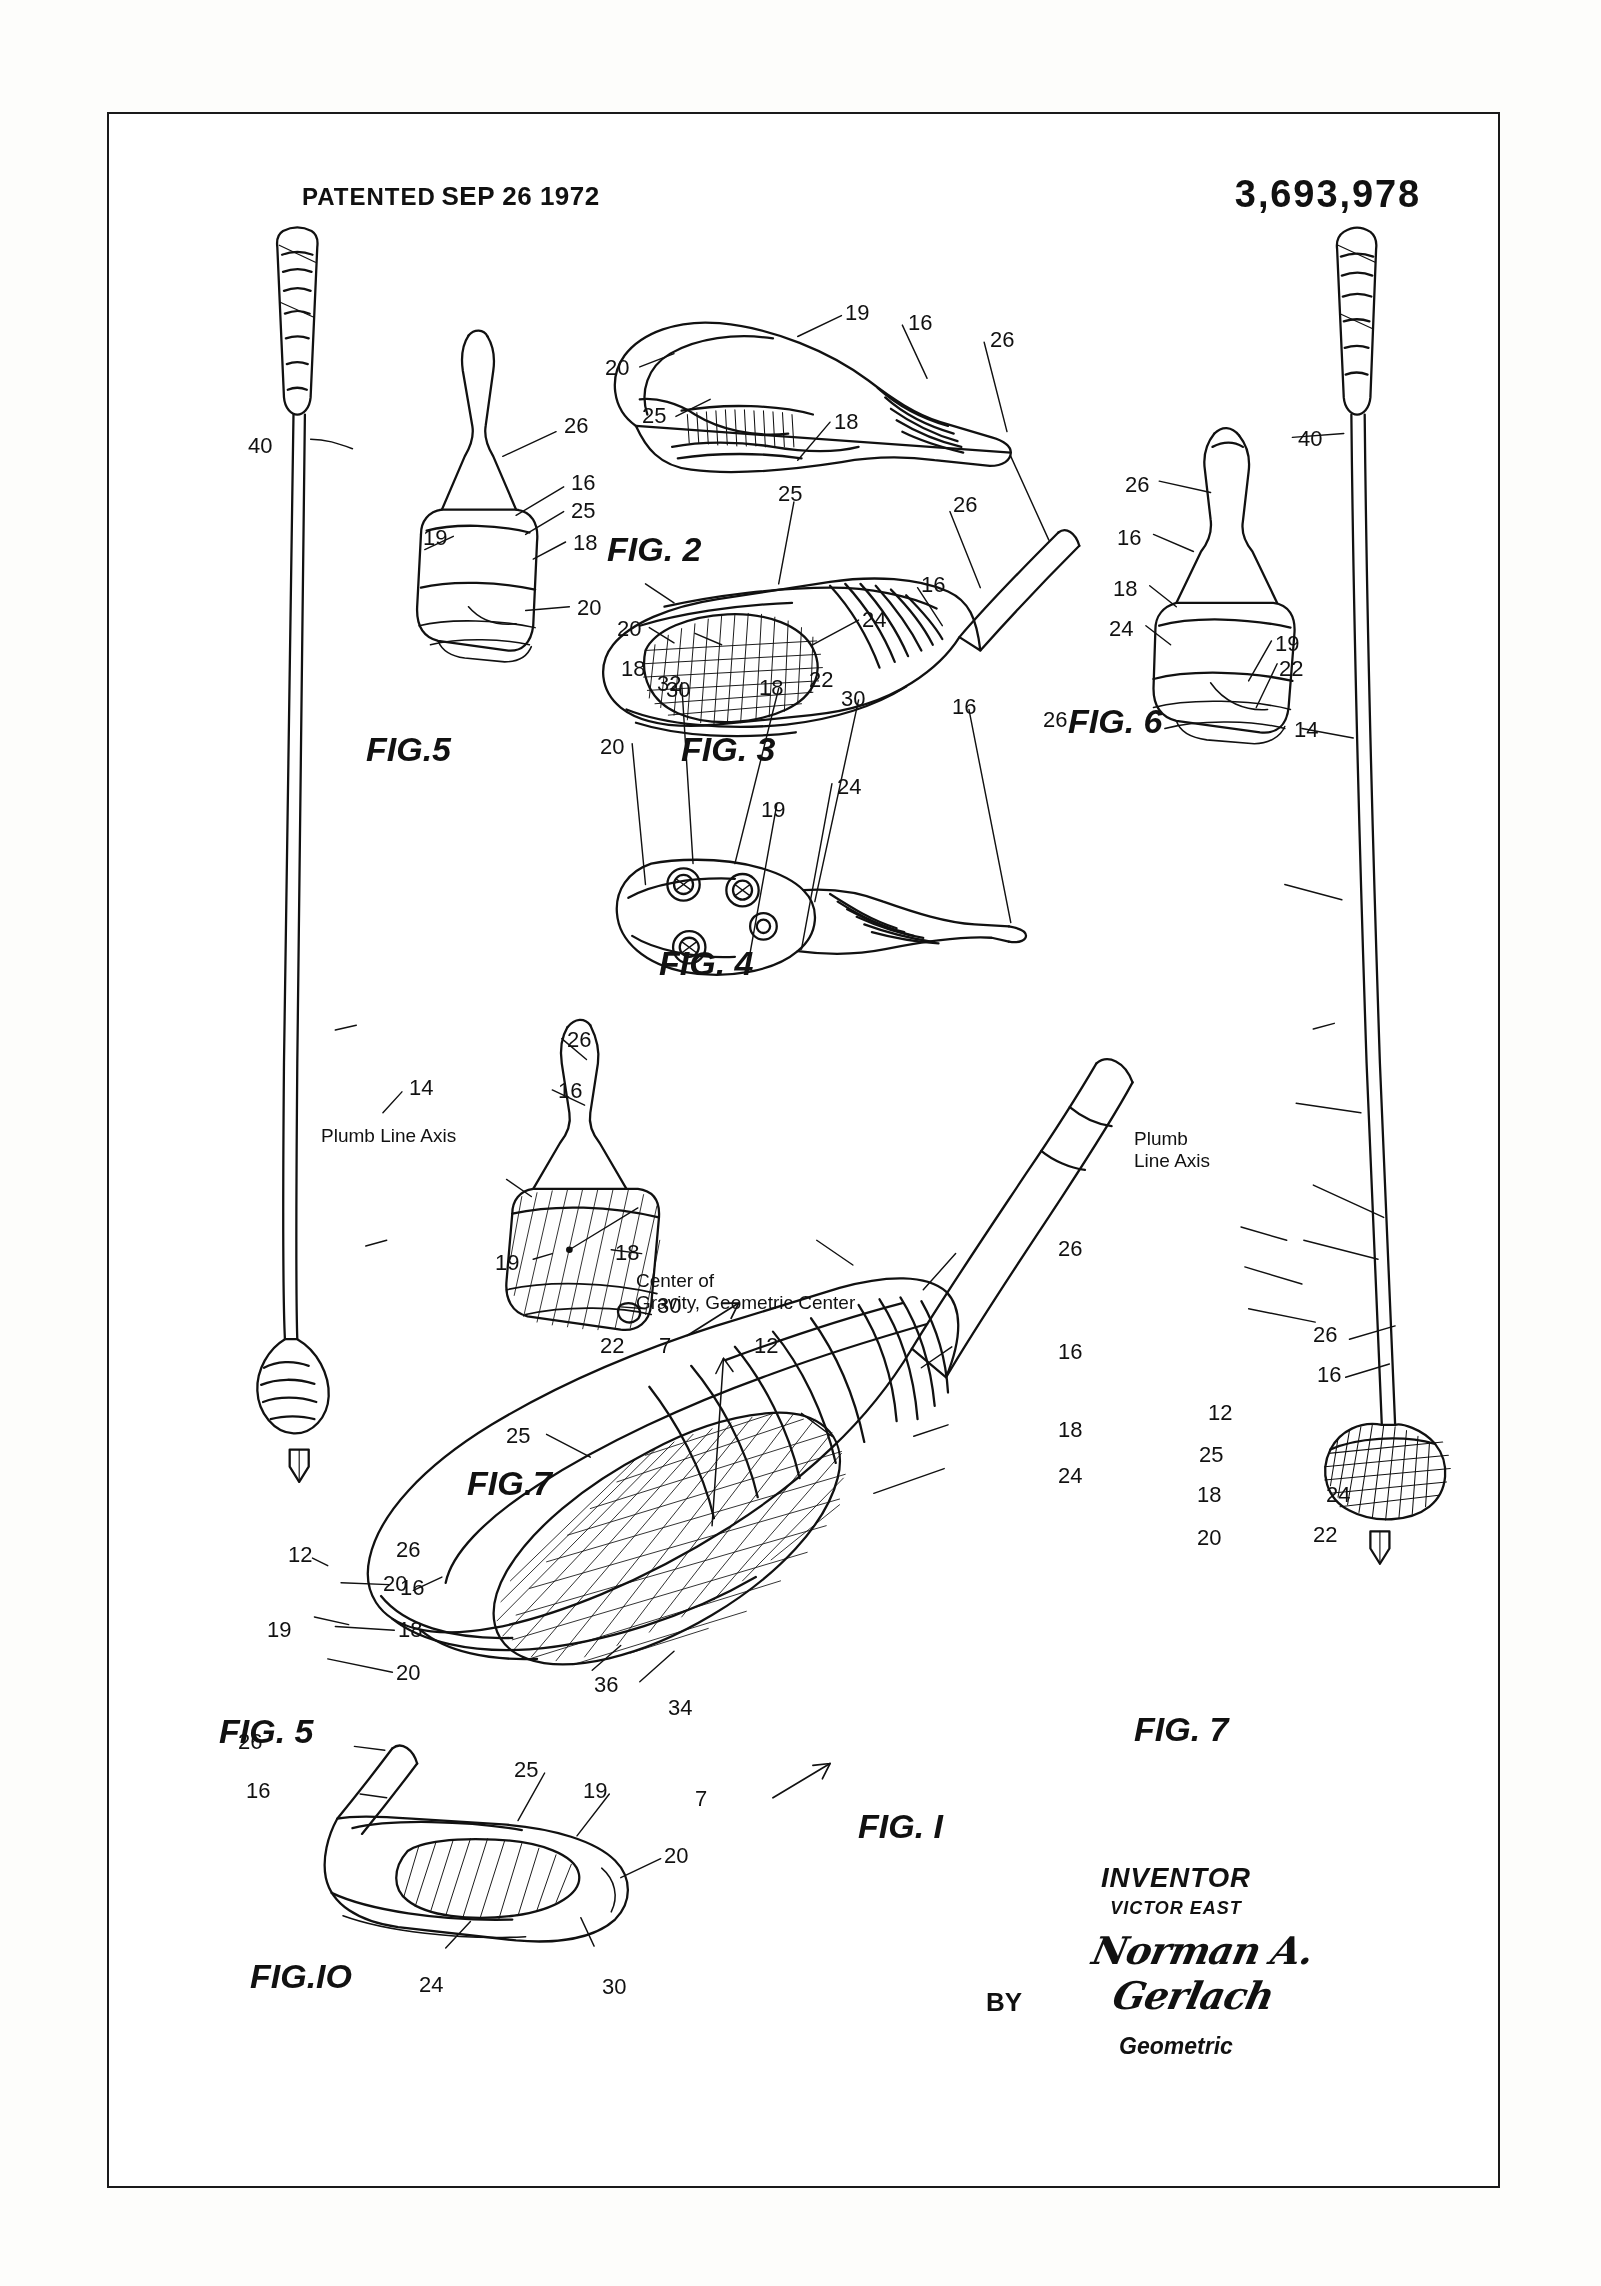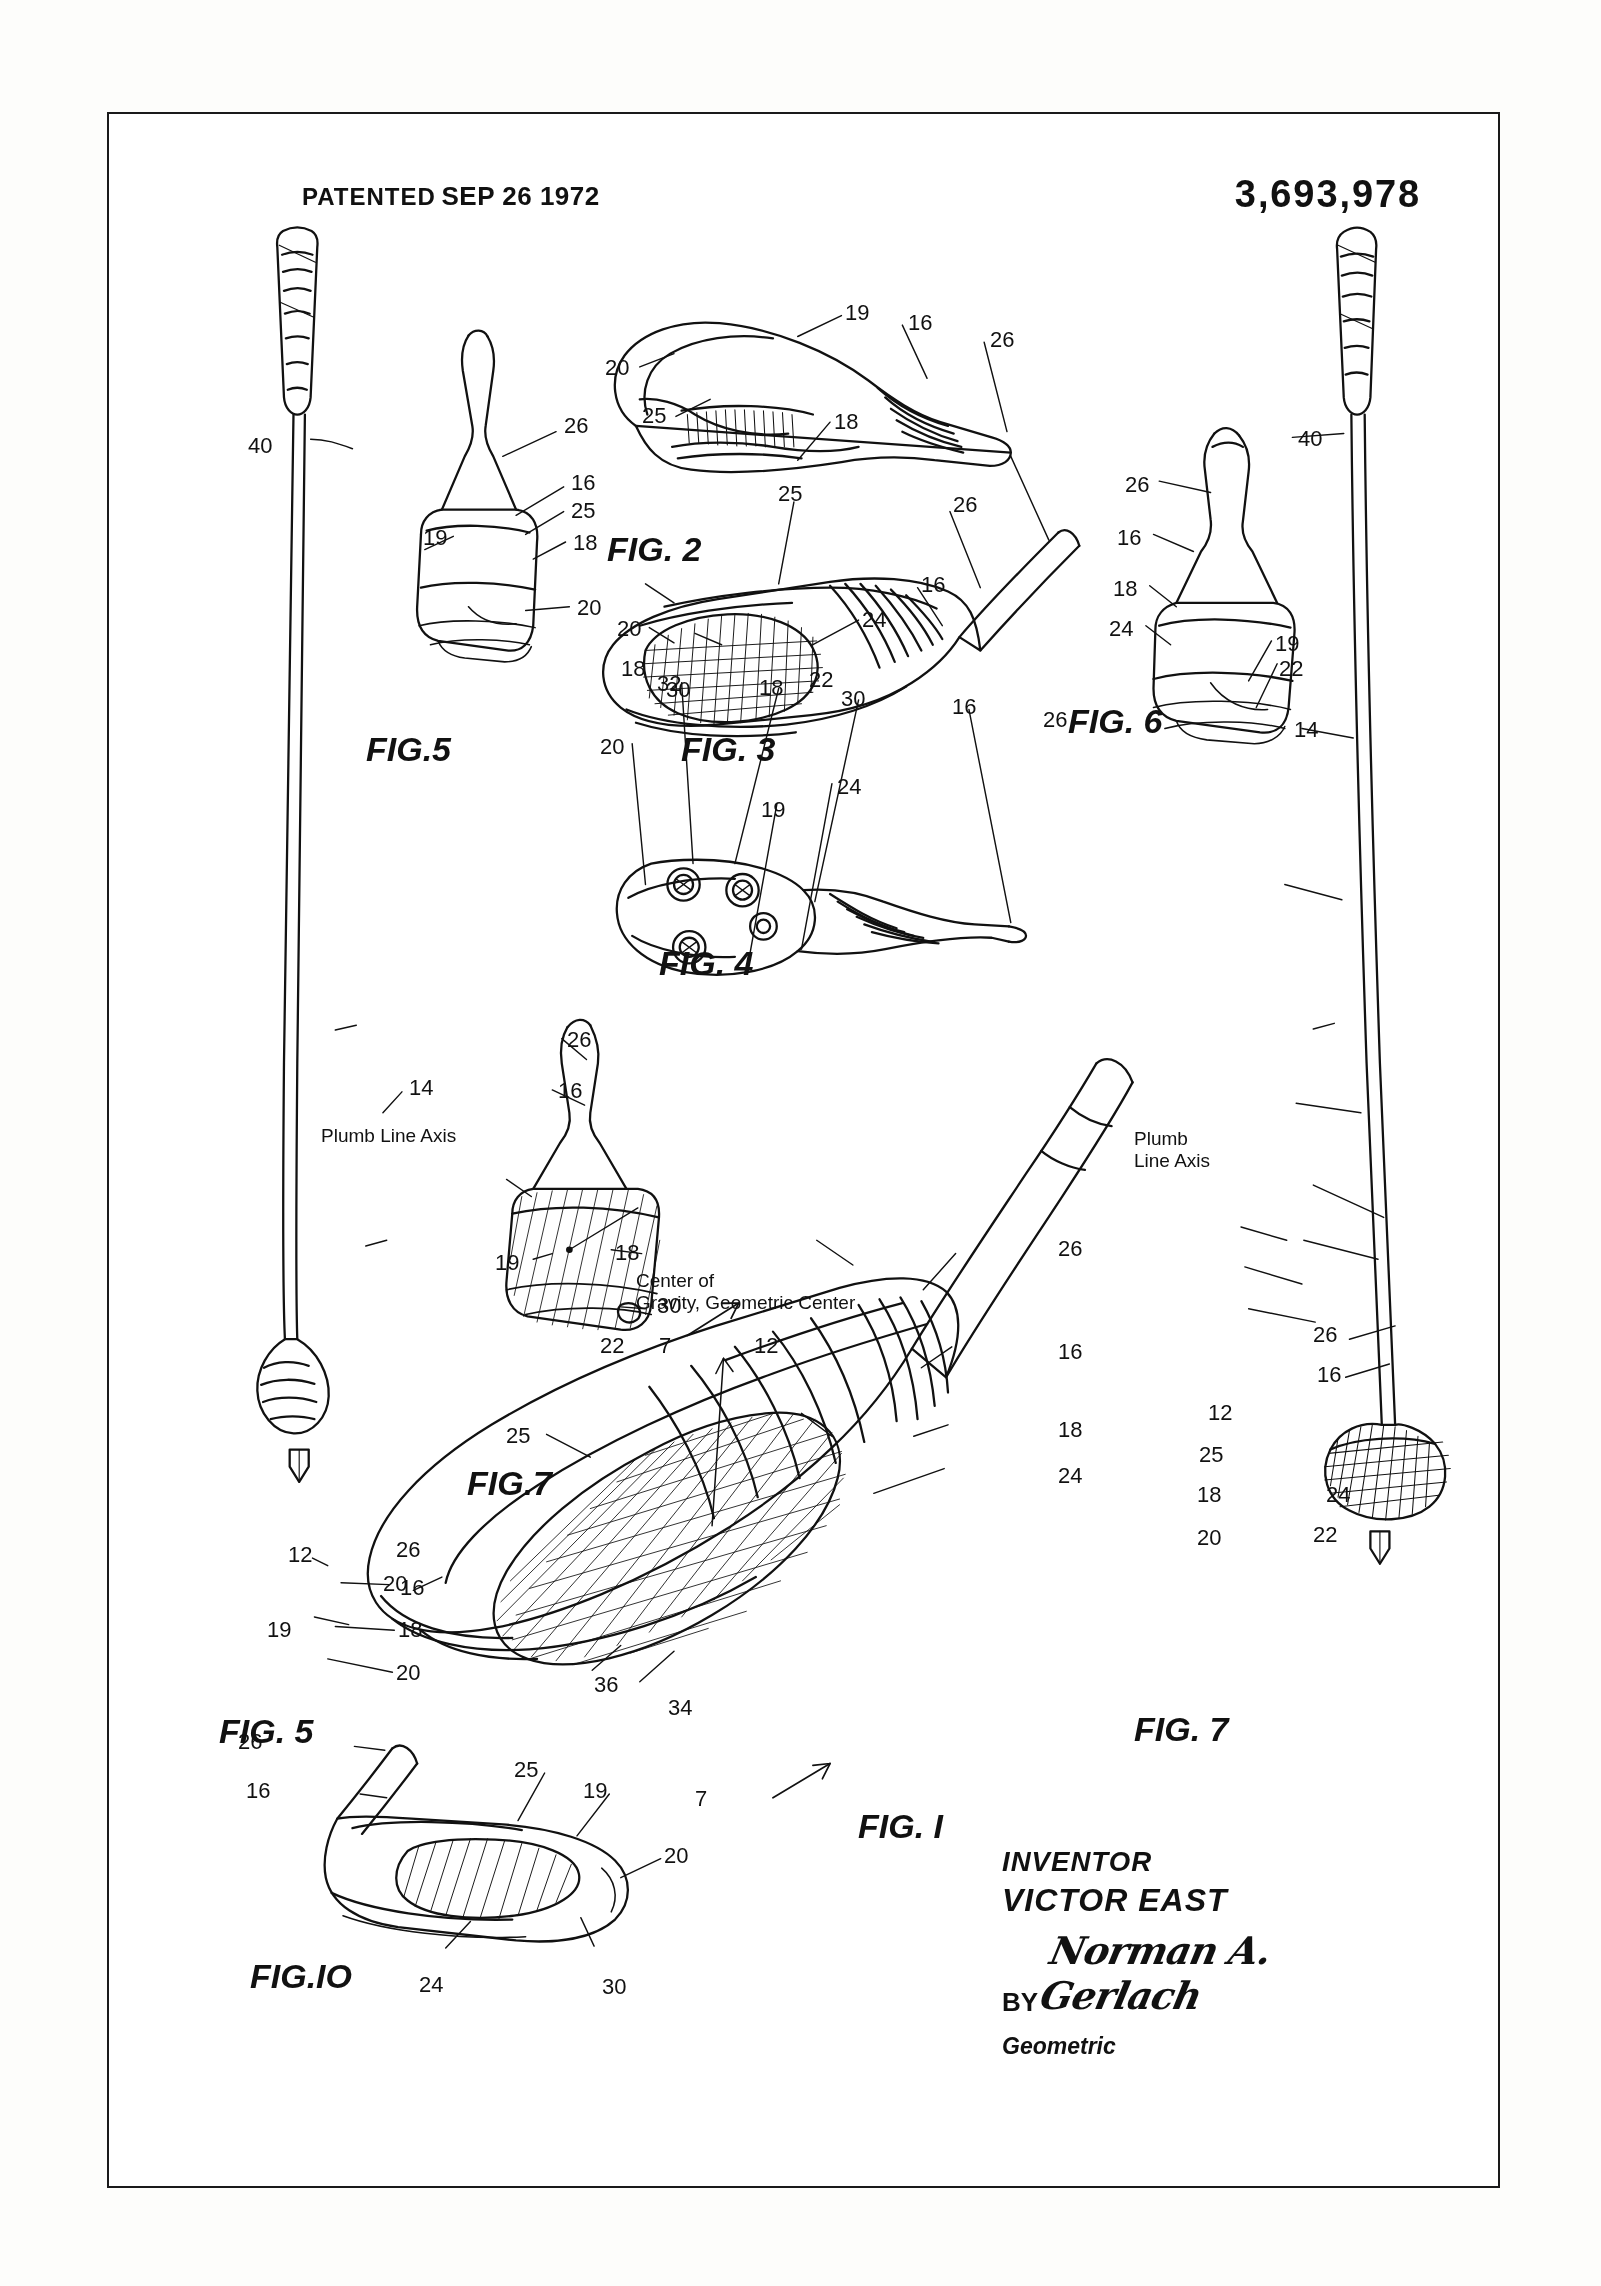--- a/index.html
+++ b/index.html
@@ -92,34 +92,35 @@
   .note {
     position: absolute;
     font-size: 19px;
     font-family: "Liberation Sans", sans-serif;
     color: #111;
     white-space: nowrap;
     line-height: 1.15;
   }
   #signature-block {
     position: absolute;
-    right: 114px;
+    right: 130px;
     bottom: 124px;
     width: 380px;
+    text-align: center;
   }
   #signature-block .inv-word {
     font-style: italic;
     font-weight: bold;
     font-size: 27.6px;
     letter-spacing: 1px;
   }
   #signature-block .inv-name {
     font-style: italic;
     font-weight: bold;
-    font-size: 32px;
+    font-size: 18px;
     letter-spacing: 1px;
     margin-top: 3.8px;
   }
   #signature-block .by-row {
     display: flex;
     align-items: flex-end;
     justify-content: center;
     margin-top: 9.5px;
   }
   #signature-block .by-word {

